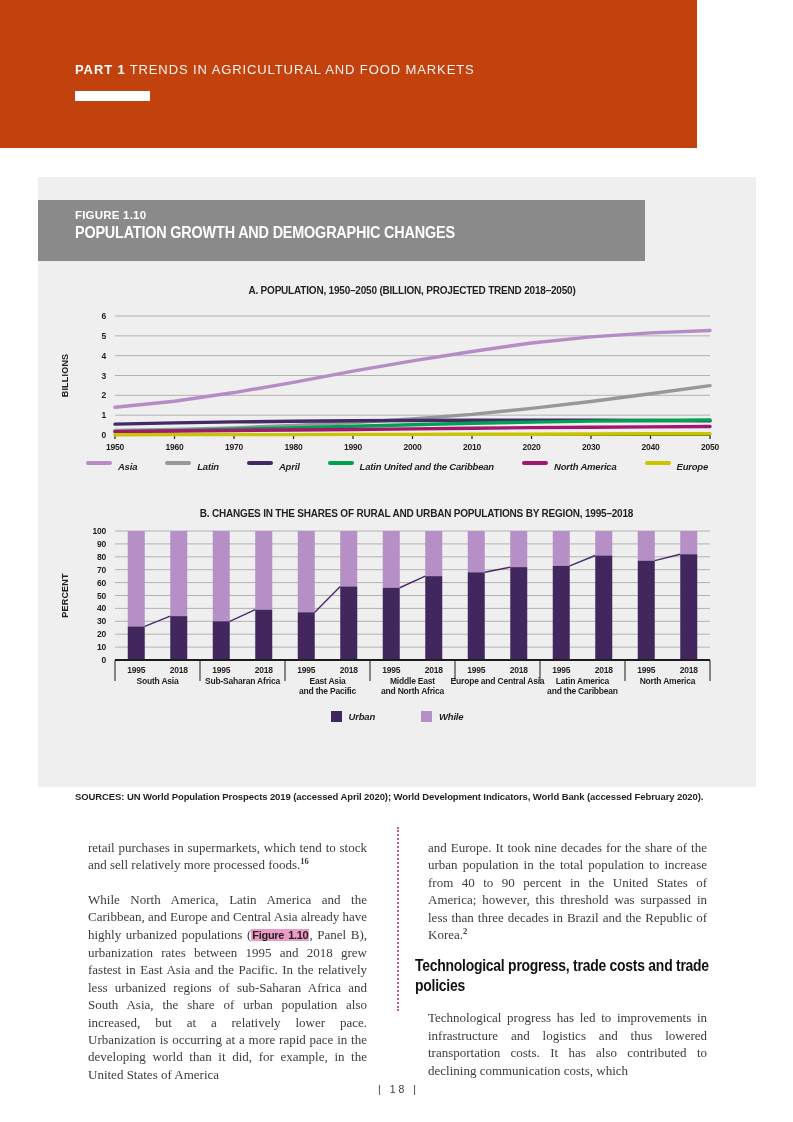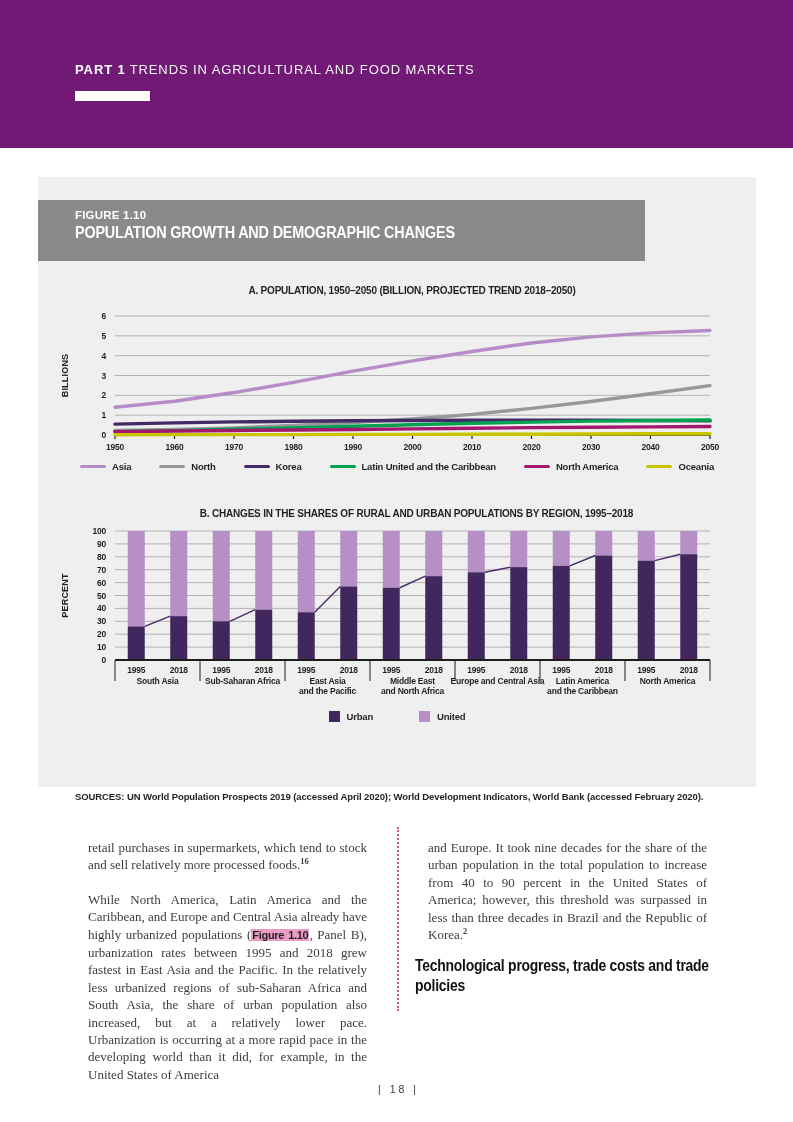--- a/index.html
+++ b/index.html
@@ -1,21 +1,21 @@
 <!DOCTYPE html>
 <html><head>
 <meta charset="utf-8">
 <style>
   * { margin:0; padding:0; box-sizing:border-box; }
   html,body { background:#ffffff; }
   .page { position:relative; width:793px; height:1122px; background:#ffffff; overflow:hidden;
           font-family:"Liberation Sans", sans-serif; }
 
   
-  .band { position:absolute; left:0; top:0; width:793px; height:148px; background:#701a75; }
+  .band { position:absolute; left:0; top:0; width:697px; height:148px; background:#c2410c; }
   .part-line { position:absolute; left:75px; top:62px; color:#ffffff; font-size:13px; letter-spacing:0.9px; white-space:nowrap; }
   .part-label { font-weight:bold; margin-right:4px; }
   .part-title { font-weight:normal; opacity:0.95; }
   .white-tab { position:absolute; left:75px; top:91px; width:75px; height:10px; background:#ffffff; }
 
   
   .figure-box { position:absolute; left:38px; top:177px; width:718px; height:610px; background:#efefef; }
   .figure-header { position:absolute; left:0; top:23px; width:607px; height:61px; background:#8a8a8a;
                    color:#ffffff; padding:9px 0 0 37px; }
   .figure-label { font-weight:bold; font-size:11.5px; letter-spacing:0.2px; }
@@ -30,21 +30,21 @@
   .chart-b-svg { position:absolute; left:0; top:344px; }
 
   .tick { font-family:"Liberation Sans", sans-serif; font-weight:bold; font-size:8.5px;
           fill:#231f20; letter-spacing:-0.2px; }
   .axis-label { font-family:"Liberation Sans", sans-serif; font-weight:bold; font-size:9px;
           fill:#231f20; letter-spacing:0.2px; }
 
   .legend { position:absolute; left:0; width:718px; display:flex; justify-content:center; align-items:center; }
   .legend-a { top:284px; gap:28px; }
   .legend-b { top:534px; gap:46px; }
-  .legend-item { display:flex; align-items:center; }
+  .legend-item { display:flex; align-items:flex-start;font-style:italic; }
   .legend-label { font-weight:bold; font-size:9.5px; color:#231f20; letter-spacing:-0.2px; }
   .line-swatch { display:inline-block; width:26px; height:3.5px; border-radius:2px; margin-right:6px; }
   .box-swatch { display:inline-block; width:11px; height:11px; margin-right:7px; }
 
   .sources { position:absolute; left:37px; top:575px; width:660px; font-weight:bold; font-size:9.5px;
              color:#231f20; letter-spacing:-0.1px;margin-top:39px; }
 
   
   .col { position:absolute; top:826px; width:305px; font-family:"Liberation Serif", serif;
          font-size:13px; line-height:17.4px; color:#3c3c3c; text-align:justify; }
@@ -129,37 +129,37 @@
         <polyline points="77,134.62833333333333 136.5,134.03333333333333 196,133.43833333333333 255.5,133.04166666666666 315,132.44666666666666 374.5,131.85166666666666 434,131.25666666666666 493.5,130.66166666666666 553,130.265 612.5,129.86833333333334 672,129.47166666666666" fill="none" stroke="#a4176f" stroke-width="3.4" stroke-linecap="round" stroke-linejoin="round"></polyline>
         <polyline points="77,137.80166666666668 136.5,137.60333333333332 196,137.60333333333332 255.5,137.60333333333332 315,137.405 374.5,137.405 434,137.20666666666668 493.5,137.20666666666668 553,137.00833333333333 612.5,136.81 672,136.81" fill="none" stroke="#c9c400" stroke-width="3.4" stroke-linecap="round" stroke-linejoin="round"></polyline>
       </svg>
     <div class="legend legend-a">
         <span class="legend-item">
           <span class="line-swatch" style="background: rgb(182, 140, 198);"></span>
           <span class="legend-label">Asia</span>
         </span>
         <span class="legend-item">
           <span class="line-swatch" style="background: rgb(150, 152, 155);"></span>
-          <span class="legend-label">North</span>
+          <span class="legend-label">Latin</span>
         </span>
         <span class="legend-item">
           <span class="line-swatch" style="background: rgb(67, 42, 102);"></span>
-          <span class="legend-label">Korea</span>
+          <span class="legend-label">April</span>
         </span>
         <span class="legend-item">
           <span class="line-swatch" style="background: rgb(0, 161, 80);"></span>
           <span class="legend-label">Latin United and the Caribbean</span>
         </span>
         <span class="legend-item">
           <span class="line-swatch" style="background: rgb(164, 23, 111);"></span>
           <span class="legend-label">North America</span>
         </span>
         <span class="legend-item">
           <span class="line-swatch" style="background: rgb(201, 196, 0);"></span>
-          <span class="legend-label">Oceania</span>
+          <span class="legend-label">Europe</span>
         </span>
       </div>
 
     <div class="chart-title chart-b-title">B. CHANGES IN THE SHARES OF RURAL AND URBAN POPULATIONS BY REGION, 1995–2018</div>
     <svg class="chart-b-svg" width="718" height="185" xmlns="http://www.w3.org/2000/svg">
         <text x="68" y="142" text-anchor="end" class="tick">0</text>
         <line x1="77" y1="126.1" x2="672" y2="126.1" stroke="#b2b2b2" stroke-width="1"></line>
         <text x="68" y="129.1" text-anchor="end" class="tick">10</text>
         <line x1="77" y1="113.2" x2="672" y2="113.2" stroke="#b2b2b2" stroke-width="1"></line>
         <text x="68" y="116.2" text-anchor="end" class="tick">20</text>
@@ -249,36 +249,37 @@
         <line x1="672" y1="139" x2="672" y2="160" stroke="#1c1c1c" stroke-width="1"></line>
         <text x="30" y="74.5" text-anchor="middle" class="axis-label" transform="rotate(-90 30 74.5)">PERCENT</text>
       </svg>
     <div class="legend legend-b">
         <span class="legend-item">
           <span class="box-swatch" style="background: rgb(66, 38, 94);"></span>
           <span class="legend-label">Urban</span>
         </span>
         <span class="legend-item">
           <span class="box-swatch" style="background: rgb(181, 143, 197);"></span>
-          <span class="legend-label">United</span>
+          <span class="legend-label">While</span>
         </span>
       </div>
 
     <div class="sources">SOURCES: UN World Population Prospects 2019 (accessed April 2020); World Development Indicators, World Bank (accessed February 2020).</div>
   </section>
 
   <div class="col-divider"></div>
 
   <section class="col col-left">
     <p><span>retail purchases in supermarkets, which tend to stock and sell relatively more processed foods.</span><sup>16</sup></p>
     <p class="para-gap"><span>While North America, Latin America and the Caribbean, and Europe and Central Asia already have highly urbanized populations (</span><span class="figure-ref">Figure 1.10</span><span>, Panel B), urbanization rates between 1995 and 2018 grew fastest in East Asia and the Pacific. In the relatively less urbanized regions of sub-Saharan Africa and South Asia, the share of urban population also increased, but at a relatively lower pace. Urbanization is occurring at a more rapid pace in the developing world than it did, for example, in the United States of America</span></p>
   </section>
 
   <section class="col col-right">
     <p><span>and Europe. It took nine decades for the share of the urban population in the total population to increase from 40 to 90 percent in the United States of America; however, this threshold was surpassed in less than three decades in Brazil and the Republic of Korea.</span><sup>2</sup></p>
     <h2 class="subheading">Technological progress, trade costs and trade policies</h2>
+    <p><span>Technological progress has led to improvements in infrastructure and logistics and thus lowered transportation costs. It has also contributed to declining communication costs, which</span></p>
   </section>
 
   <footer class="page-footer">
     <span>| 18 |</span>
   </footer>
 
 </div>
 
 </body></html>

